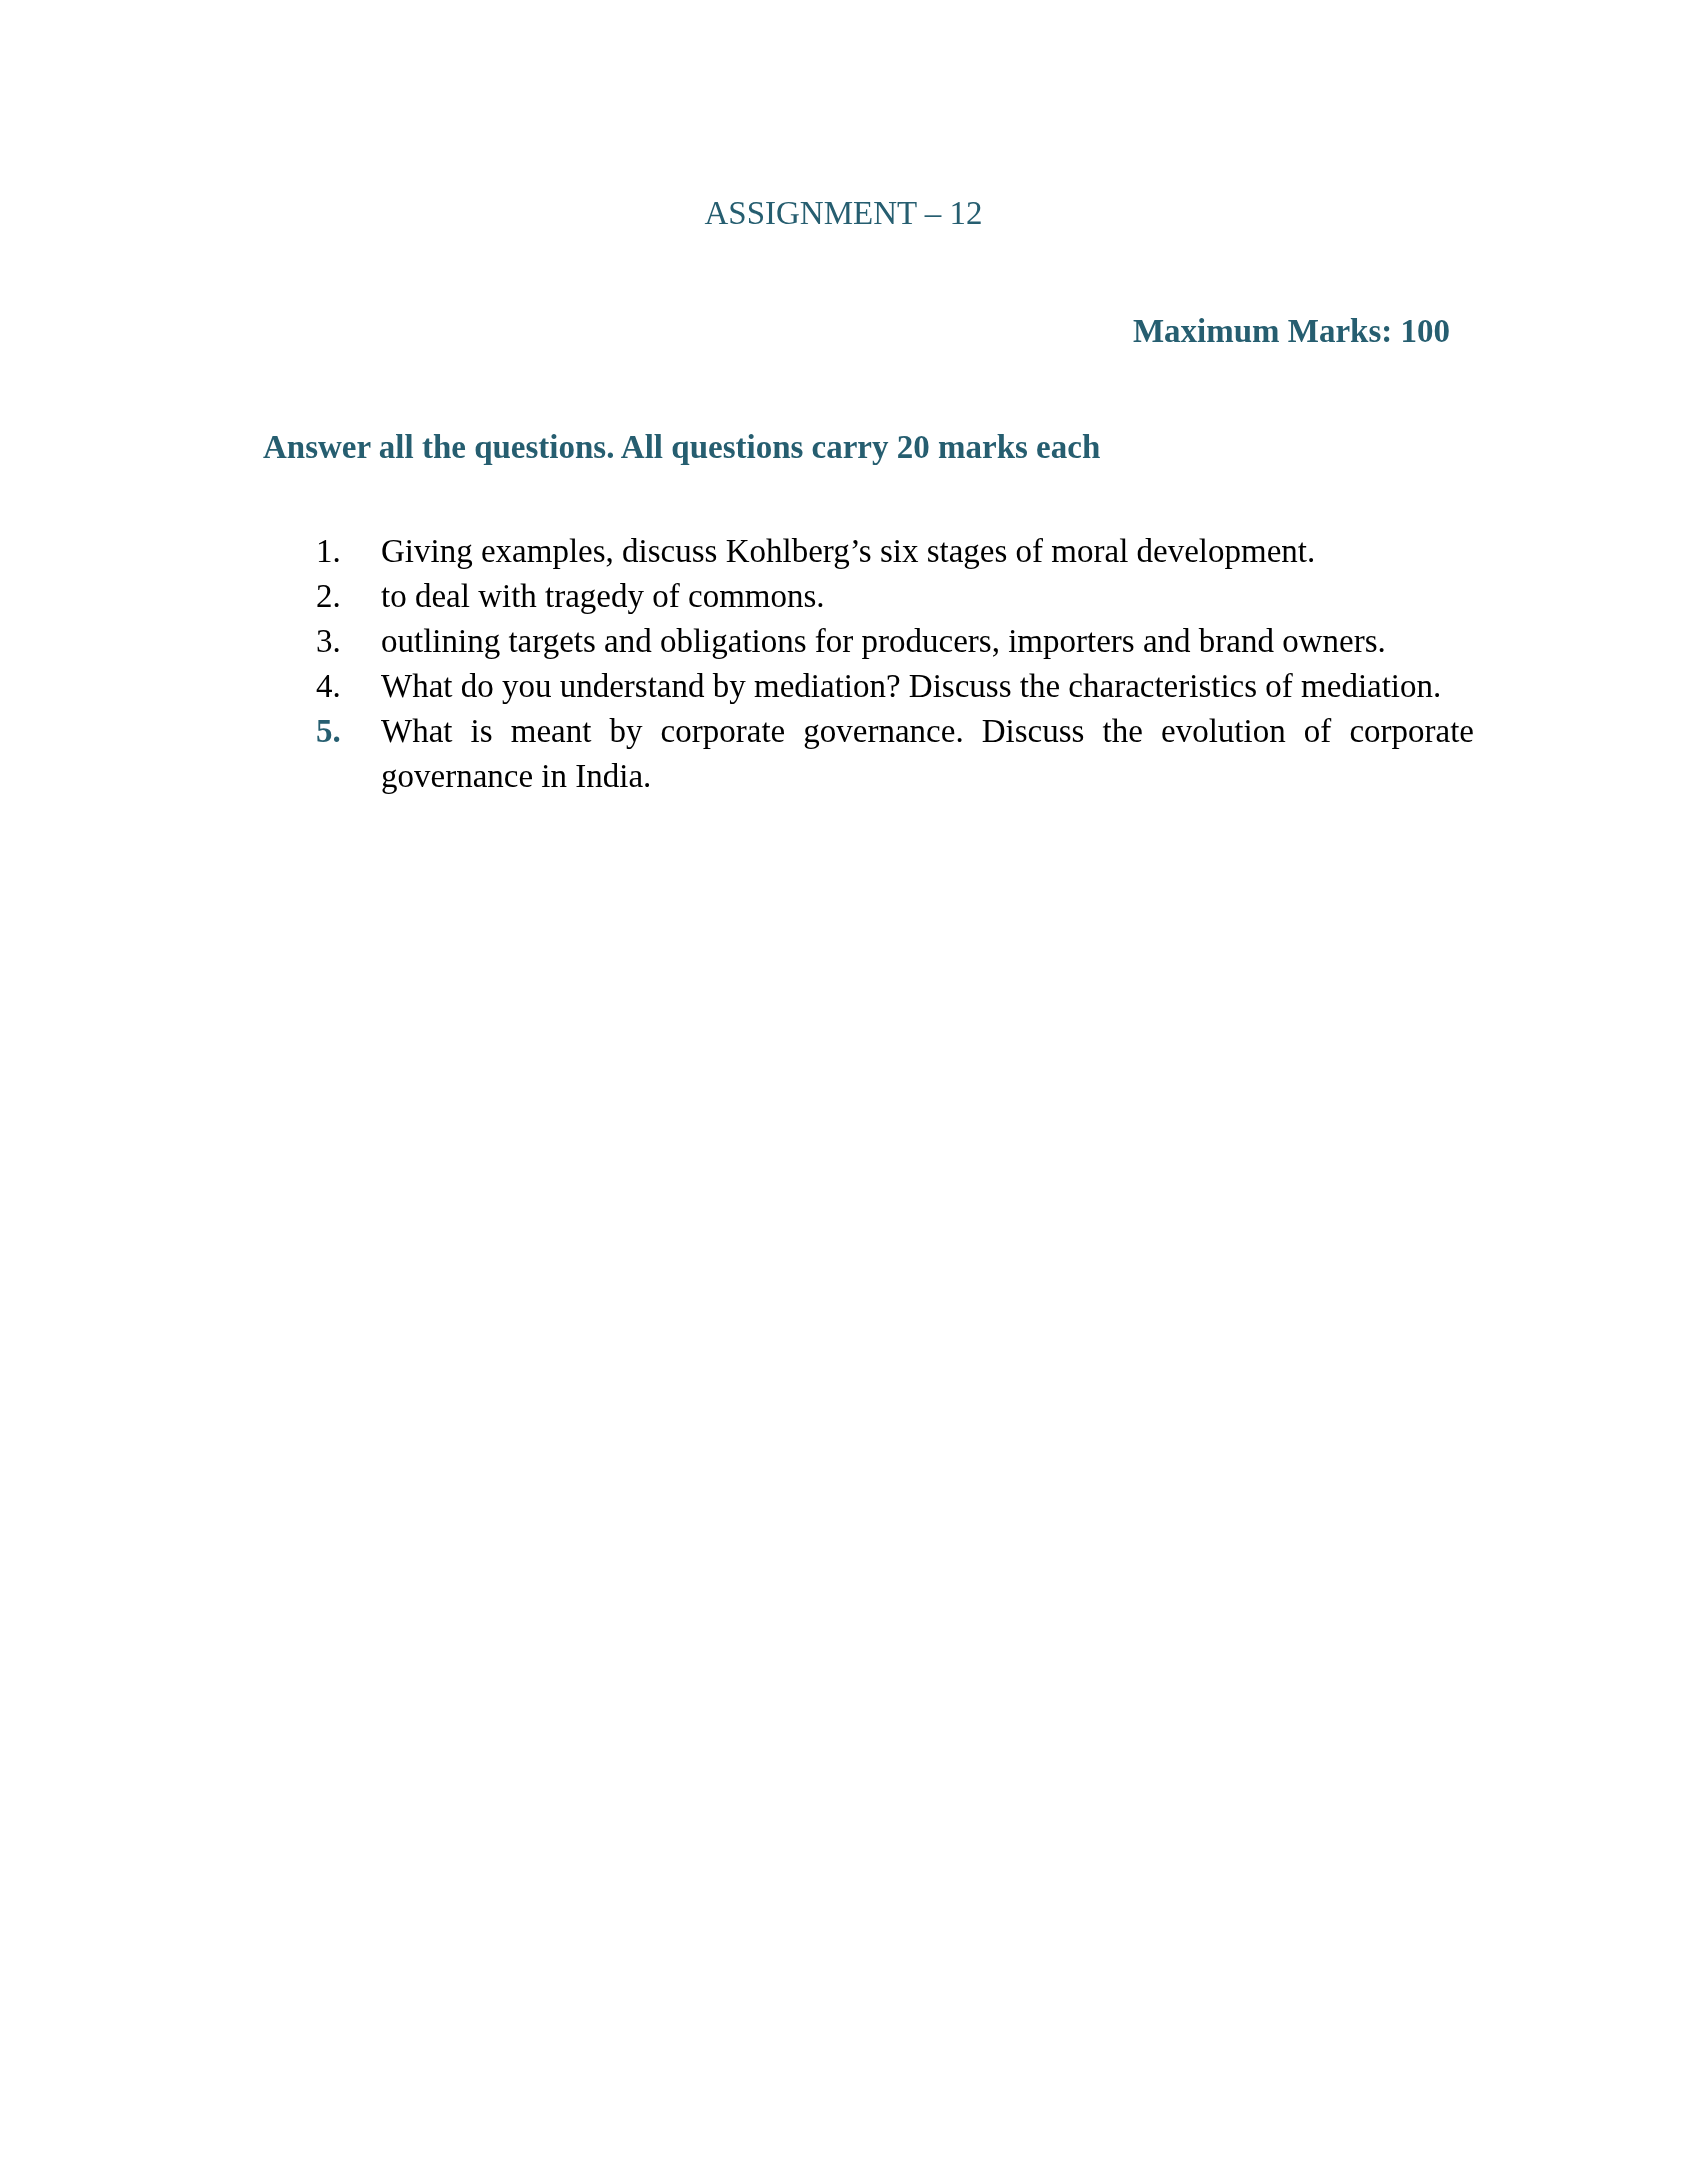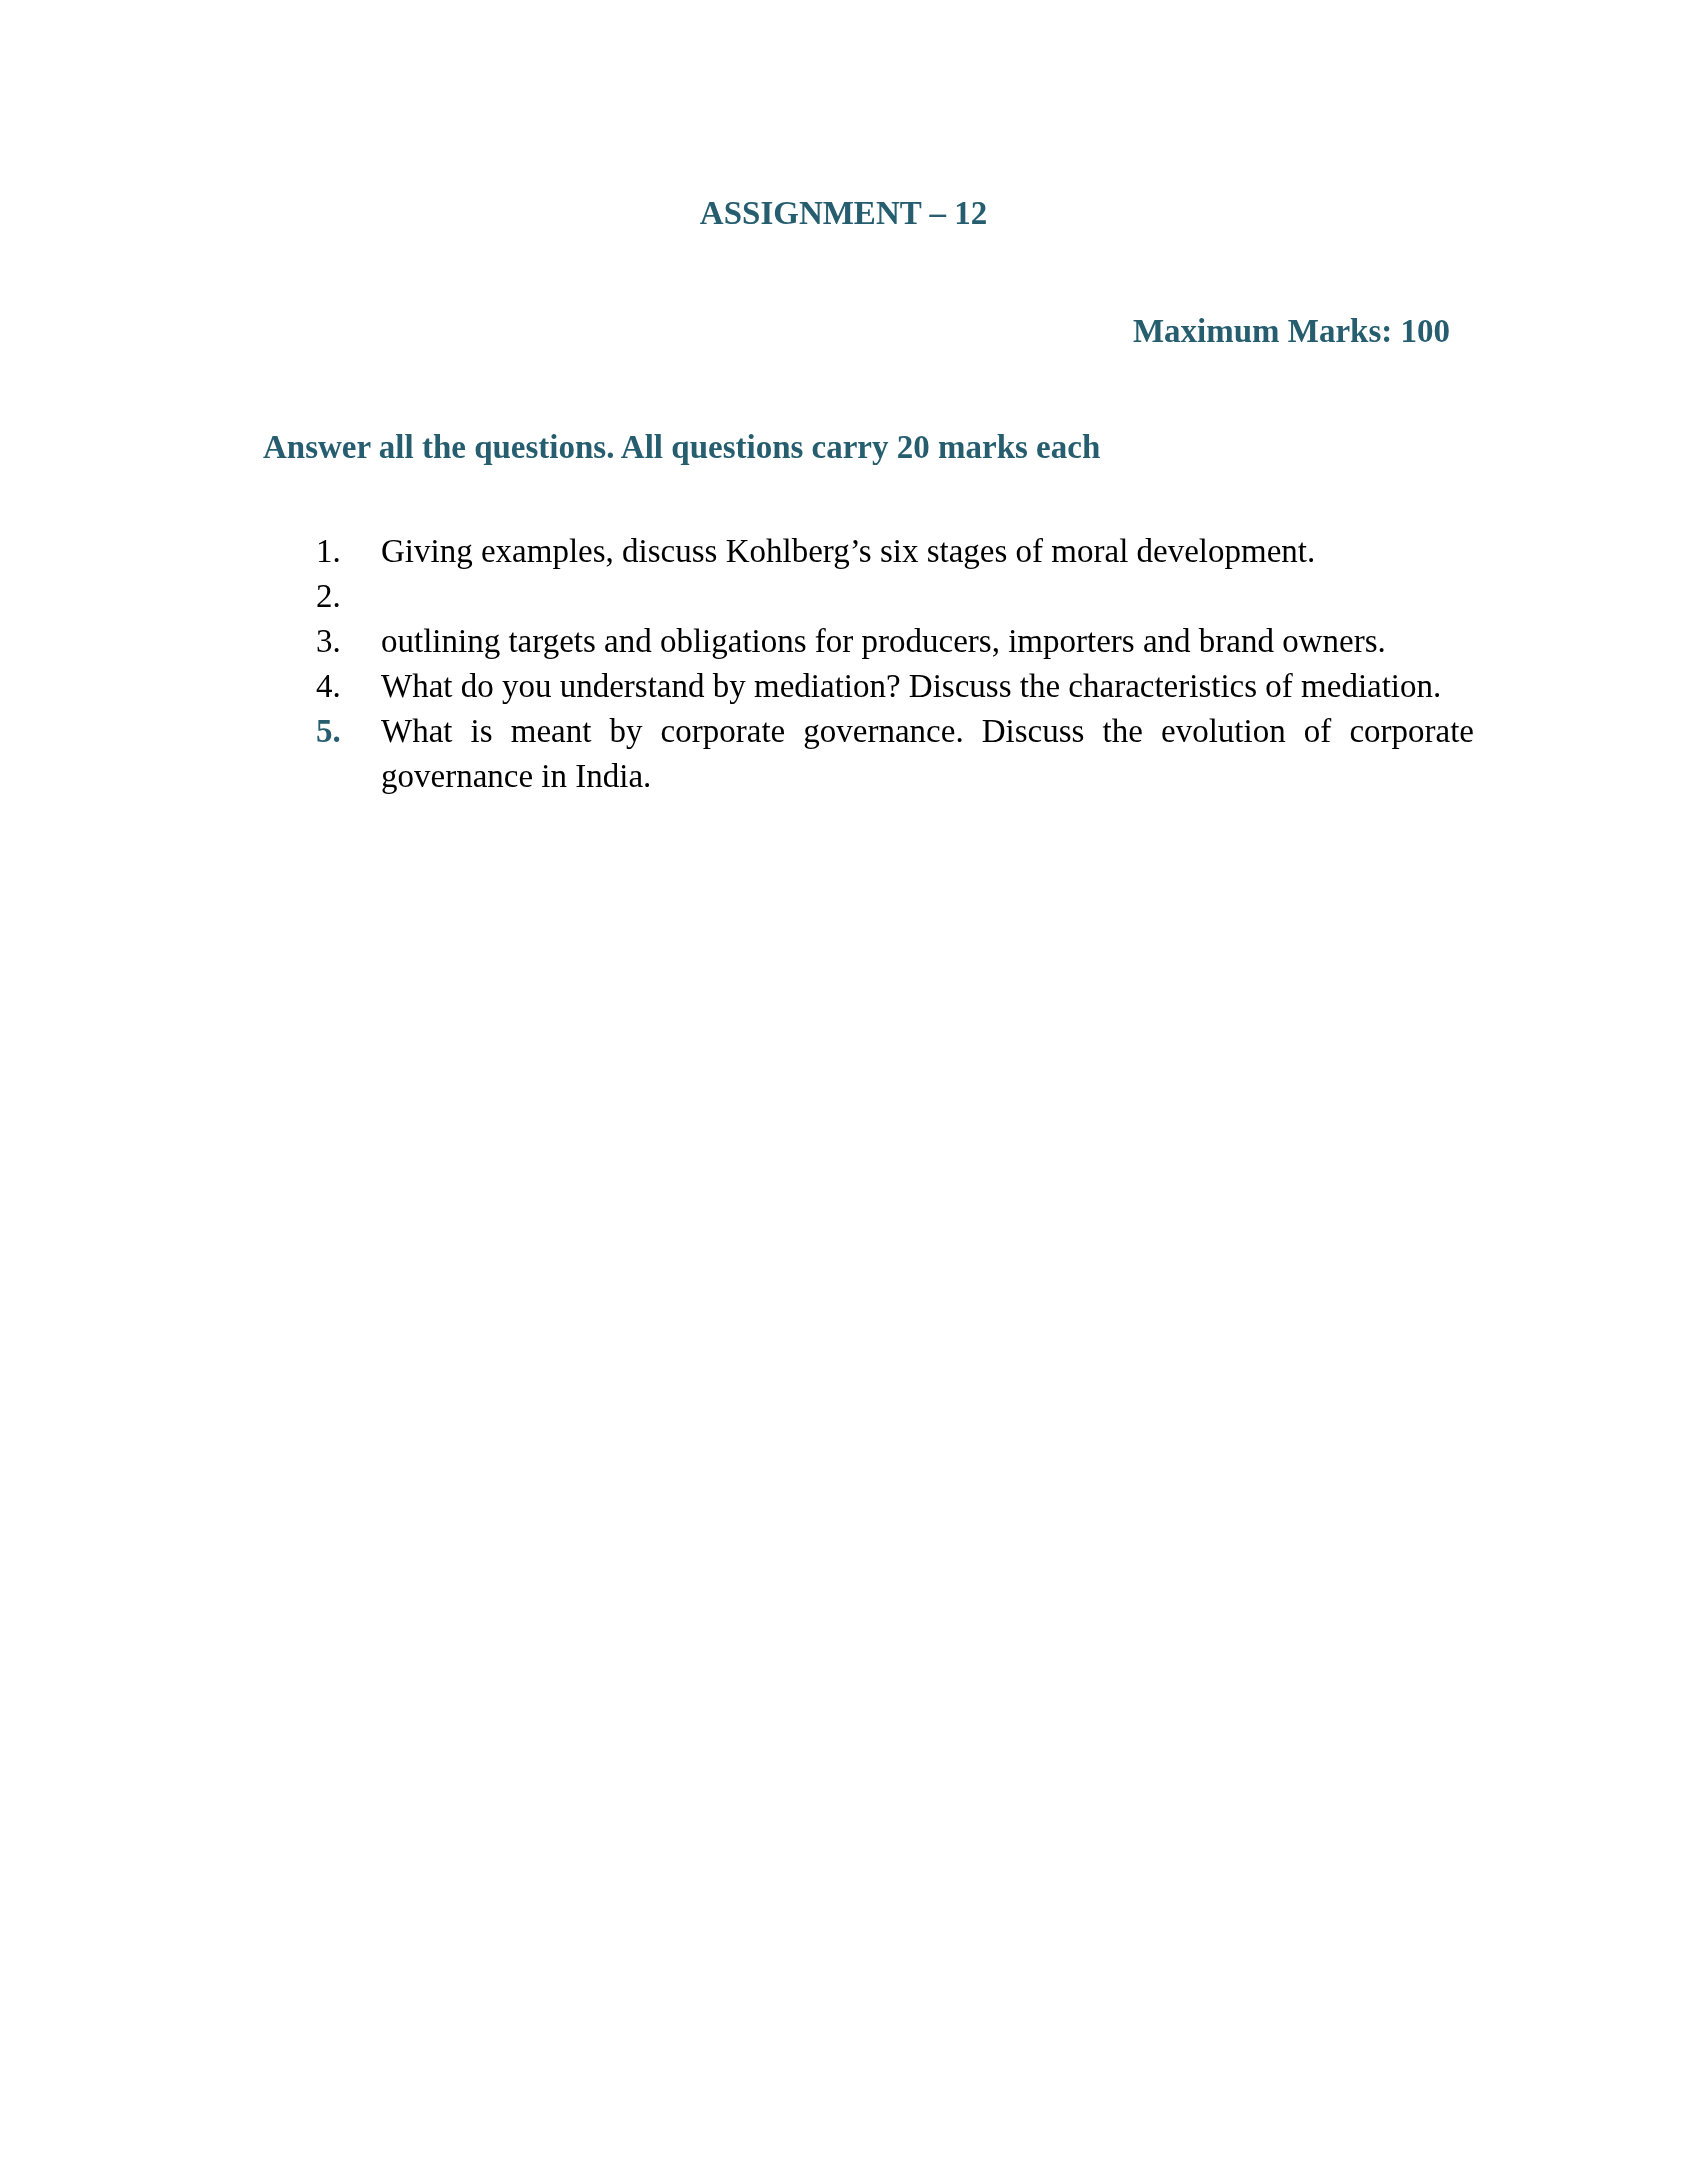--- a/index.html
+++ b/index.html
@@ -11,21 +11,21 @@
     color: var(--ink);
     position: relative;
     overflow: hidden;
   }
   .abs { position: absolute; }
 
   
   .title-block {
     top: 193px; left: 0; width: 1687px;
     text-align: center;
-    font-size: 33px; line-height: 41px; font-weight: bold;
+    font-size: 33px; line-height: 41px; font-weight: normal;
     color: var(--accent);
   }
 
   
   .course-block {
     top: 312px; left: 1060px; width: 463px;
     text-align: center;
     font-size: 33px; line-height: 38px; font-weight: bold;
     color: var(--accent);
   }
@@ -67,20 +67,21 @@
   <div class="q-item">
     <div class="q-num">1.</div>
     <div class="q-text">
       <div class="q-line">Giving examples, discuss Kohlberg’s six stages of moral development.</div>
     </div>
   </div>
 
   <div class="q-item">
     <div class="q-num">2.</div>
     <div class="q-text">
+      <div class="q-line">to deal with tragedy of commons.</div>
     </div>
   </div>
 
   <div class="q-item">
     <div class="q-num">3.</div>
     <div class="q-text">
       <div class="q-line">outlining targets and obligations for producers, importers and brand owners.</div>
     </div>
   </div>
 

